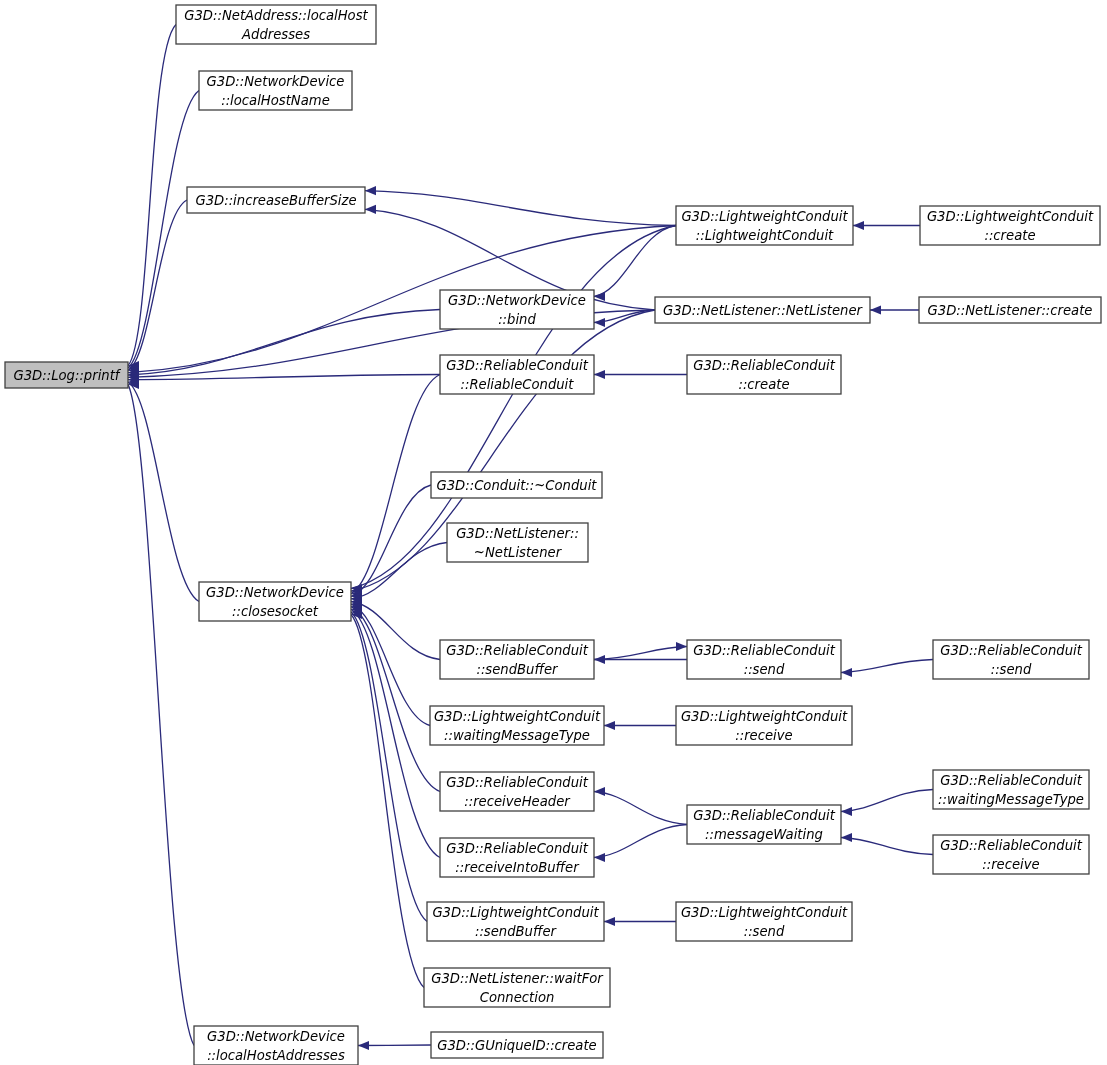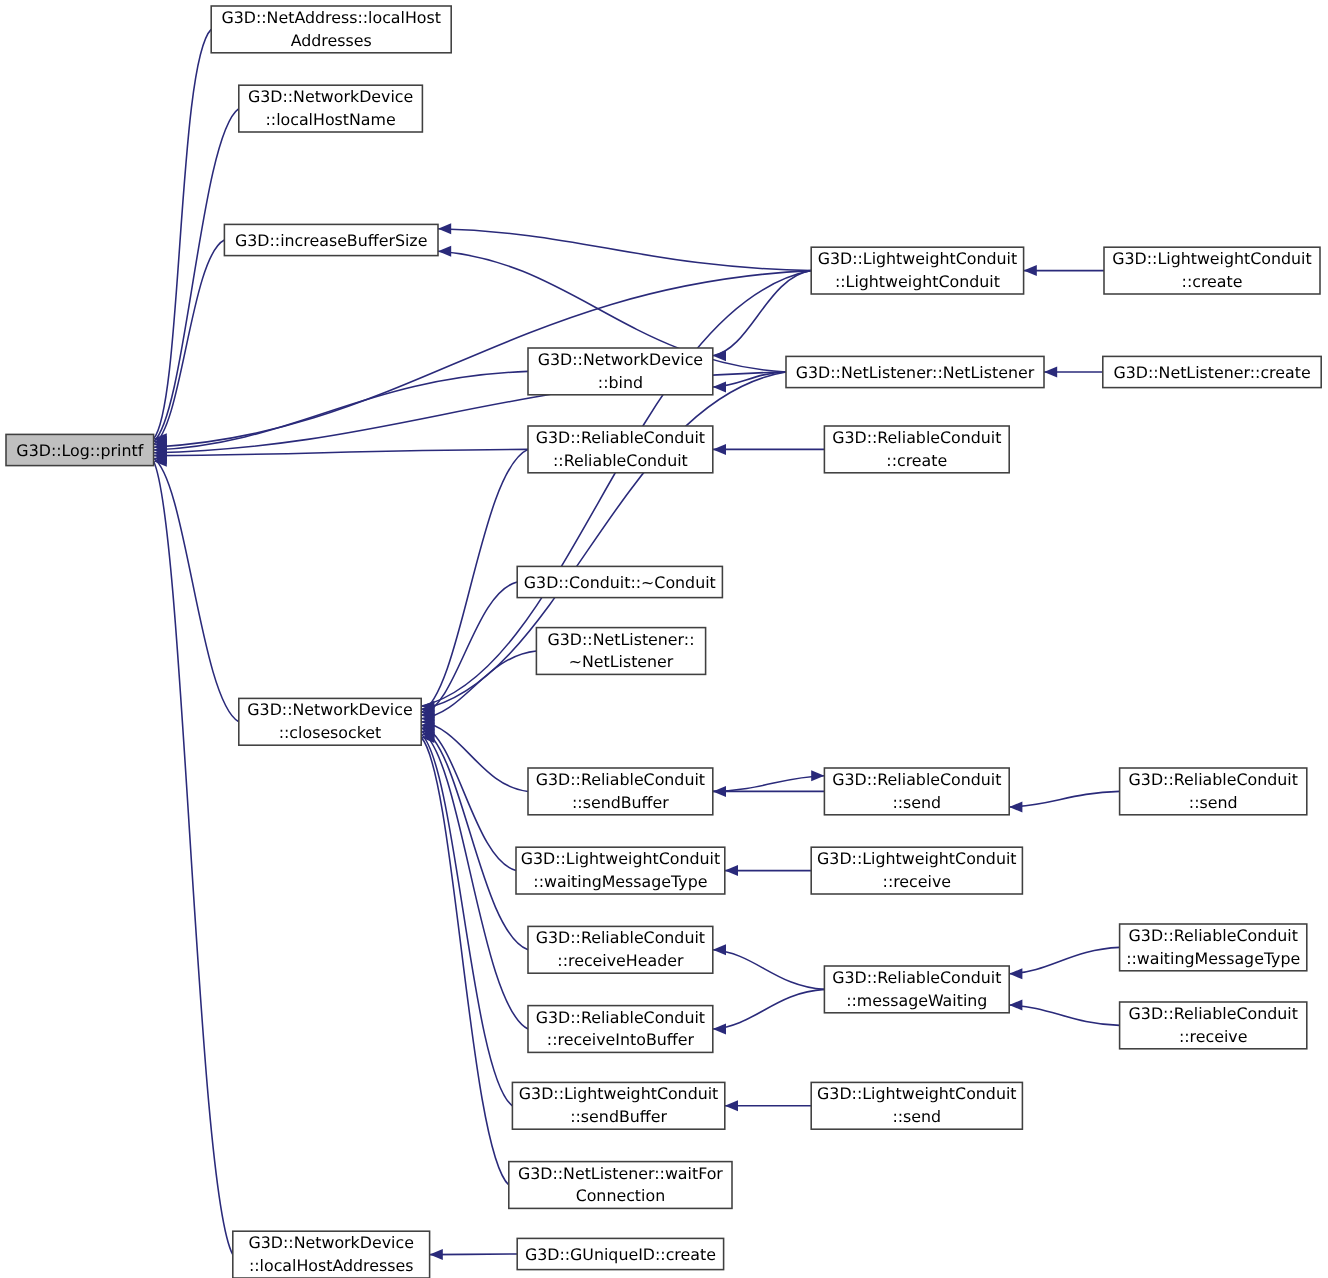--- a/index.html
+++ b/index.html
@@ -10,20 +10,21 @@
   body {
     width: 1107px;
     height: 1065px;
     font-family: "DejaVu Sans", "Liberation Sans", sans-serif;
     overflow: hidden;
   }
   #graph-root {
     position: relative;
     width: 1107px;
     height: 1065px;
+    font-style: italic;
   }
   svg#callgraph {
     display: block;
     width: 1107px;
     height: 1065px;
   }
   .edge-path {
     fill: none;
     stroke: #2a2a7a;
     stroke-width: 1.3px;

